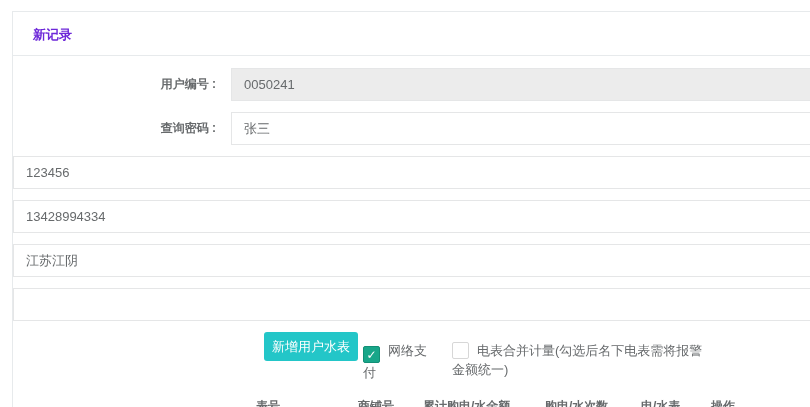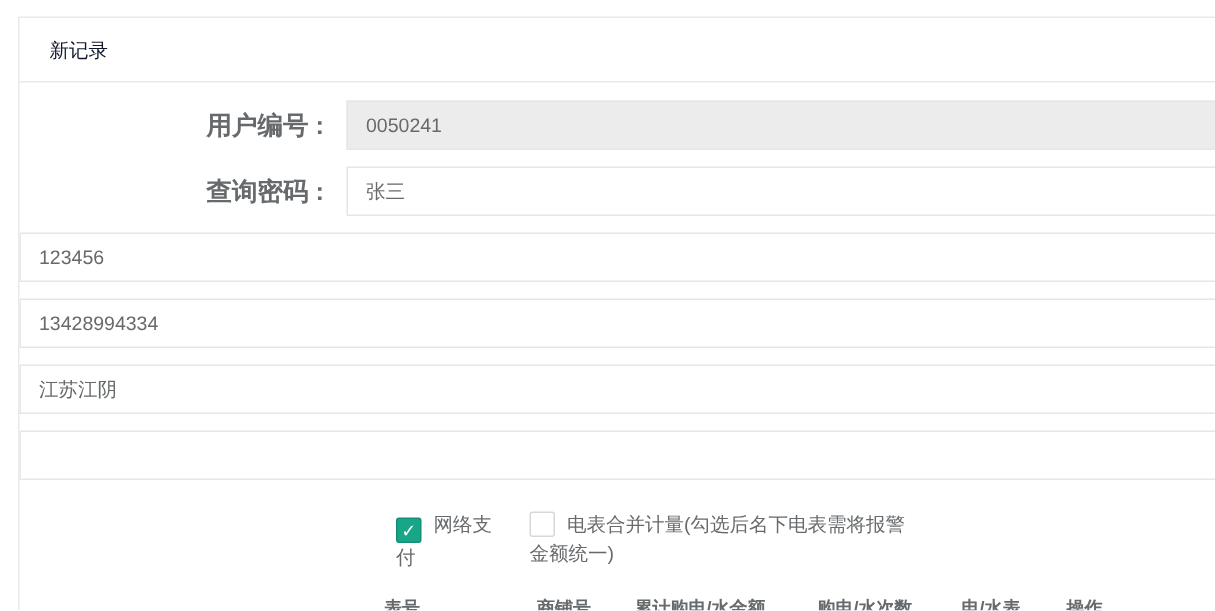--- a/index.html
+++ b/index.html
@@ -4,27 +4,27 @@
 <style>
   * { margin:0; padding:0; box-sizing:border-box; }
   html,body { width:810px; height:407px; overflow:hidden; background:#fff;
               font-family:"Liberation Sans","DejaVu Sans",sans-serif; }
   .page { position:relative; width:810px; height:407px; overflow:hidden; background:#fff; }
 
   .panel { position:absolute; left:12px; top:11px; width:880px; height:600px;
            background:#fff; border:1px solid #e7eaec; }
 
   .panel-title { padding:13px 20px 11px 20px; border-bottom:1px solid #e7eaec; }
-  .panel-title h2 { font-size:13px; font-weight:normal; color:#0f172a; display:inline-block; }
+  .panel-title h2 { font-size:13px; font-weight:bold; color:#6d28d9; display:inline-block; }
 
   .panel-body { padding-top:12px; }
 
   .form-row { display:flex; align-items:center; margin-bottom:11px; }
   .form-label { width:218px; text-align:right; padding-right:15px;
-                font-size:17px; font-weight:bold; color:#676a6c; flex:none; }
+                font-size:12px; font-weight:bold; color:#676a6c; flex:none; }
   .form-input { flex:1; height:33px; border:1px solid #e5e6e7; background:#fff;
                 padding:0 12px; font-size:13px; color:#676a6c; outline:none;
                 font-family:"Liberation Sans","DejaVu Sans",sans-serif; }
   .form-input.disabled { background:#ececec; }
 
   .action-row { display:flex; align-items:flex-start; margin-left:251px; margin-top:5px; height:55px; }
   .btn { background:#23c6c8; color:#fff; border:none; border-radius:3px; height:29px;
          padding:0 8px; font-size:13px; cursor:pointer; margin-right:5px; flex:none;
          font-family:"Liberation Sans","DejaVu Sans",sans-serif; }
 
@@ -79,20 +79,21 @@
 
       <div class="form-row">
         <input class="form-input" type="text" value="江苏江阴" style="">
       </div>
 
       <div class="form-row">
         <input class="form-input" type="text" value="" style="">
       </div>
 
       <div class="action-row">
+        <button class="btn">新增用户水表</button>
 
         <label class="cb-group cb-group-1"><span class="cb checked">✓</span><span>网络支付</span></label>
 
         <label class="cb-group cb-group-2"><span class="cb unchecked"></span><span>电表合并计量(勾选后名下电表需将报警金额统一)</span></label>
       </div>
 
       <div class="meter-header">
         <div class="th th-c0">表号</div>
         <div class="th th-c1">商铺号</div>
         <div class="th th-c2">累计购电/水金额</div>

